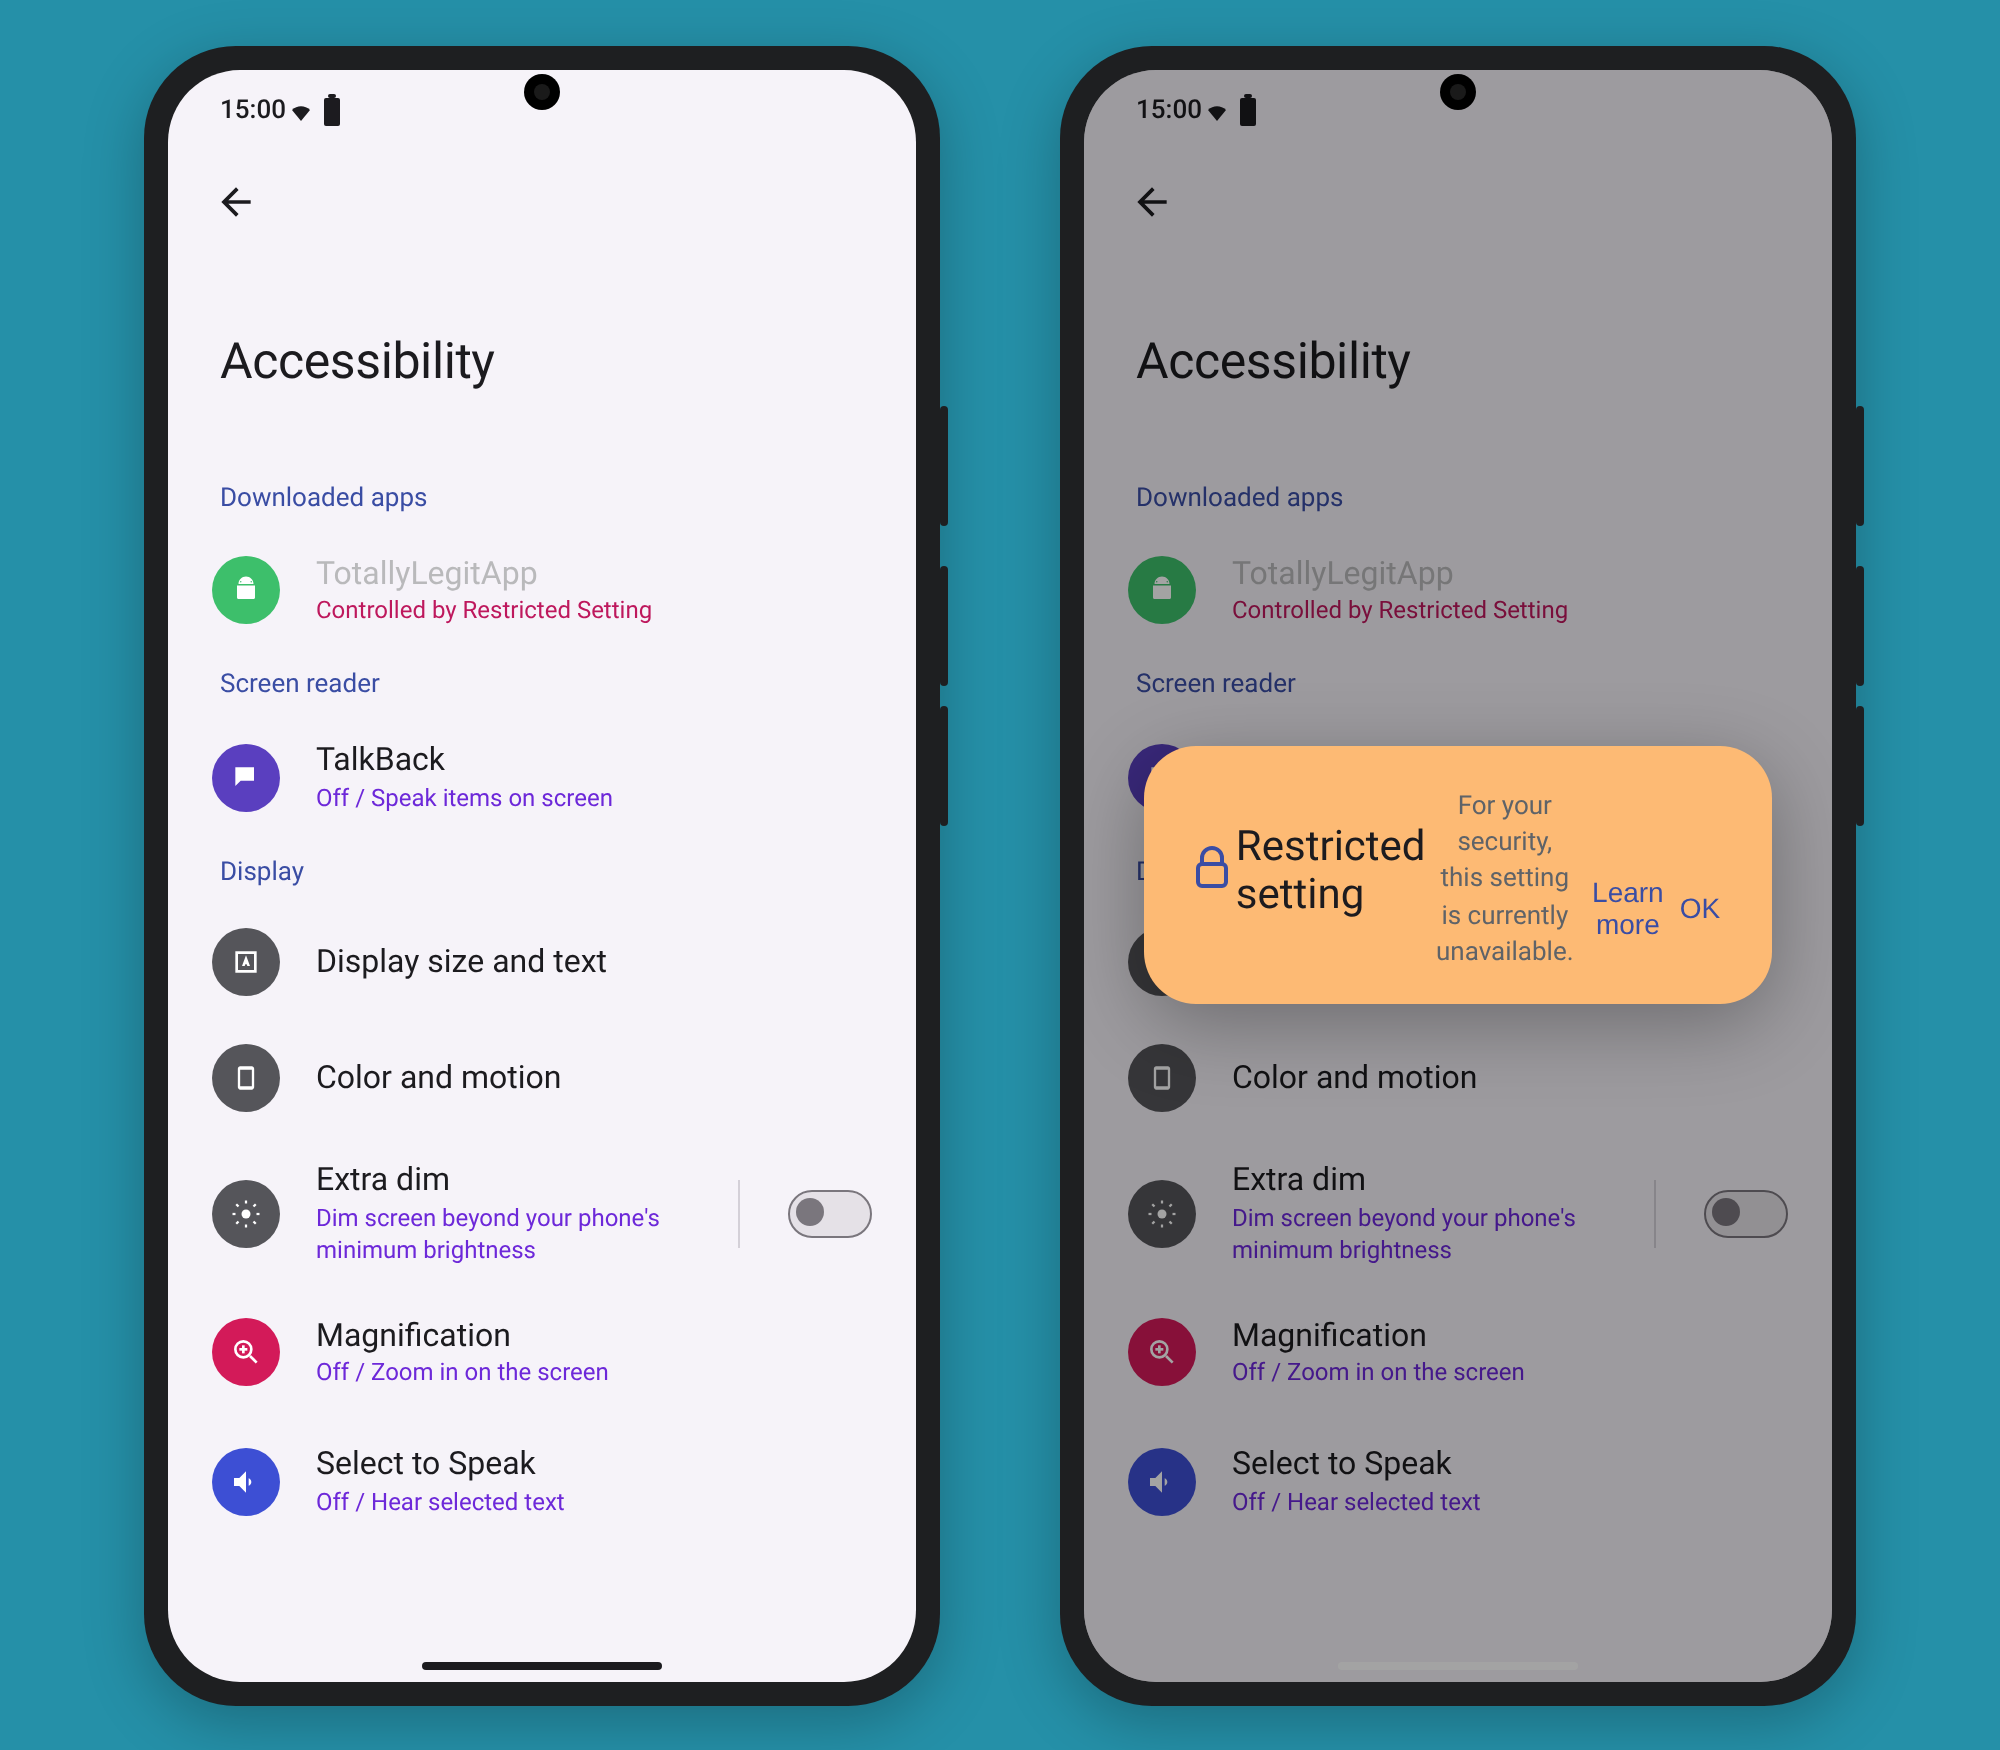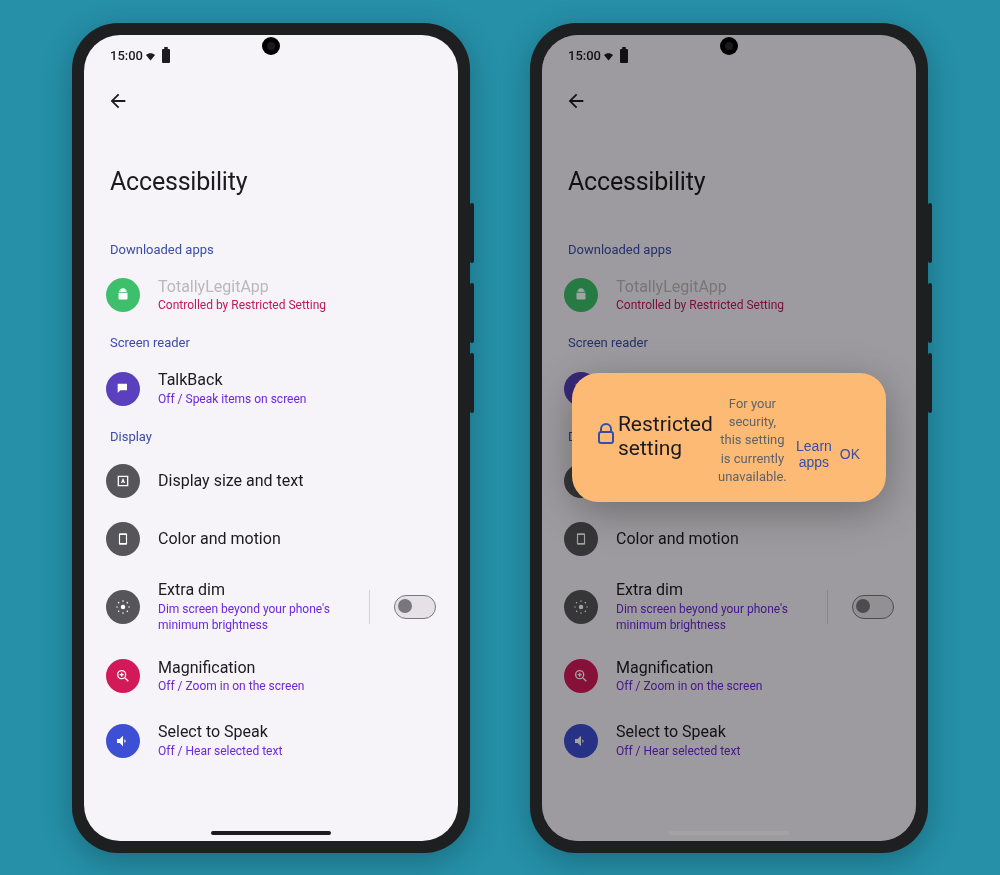--- a/index.html
+++ b/index.html
@@ -396,21 +396,21 @@
       <div class="dialog">
         <span class="lock">
           <svg width="24" height="26" viewBox="0 0 24 24">
               <path fill="none" stroke="#3a4da4" stroke-width="2" d="M7 10V7a5 5 0 0 1 10 0v3"></path>
               <rect x="5" y="10" width="14" height="11" rx="2" fill="none" stroke="#3a4da4" stroke-width="2"></rect>
             </svg>
         </span>
         <div class="dialog-title">Restricted setting</div>
         <div class="dialog-text">For your security, this setting is currently unavailable.</div>
         <div class="dialog-buttons">
-          <button>Learn apps</button>
+          <button>Learn more</button>
           <button>OK</button>
         </div>
       </div>
     </div>
 
     <div class="nav-indicator"></div>
   </div>
 </div>
 
 </body></html>

